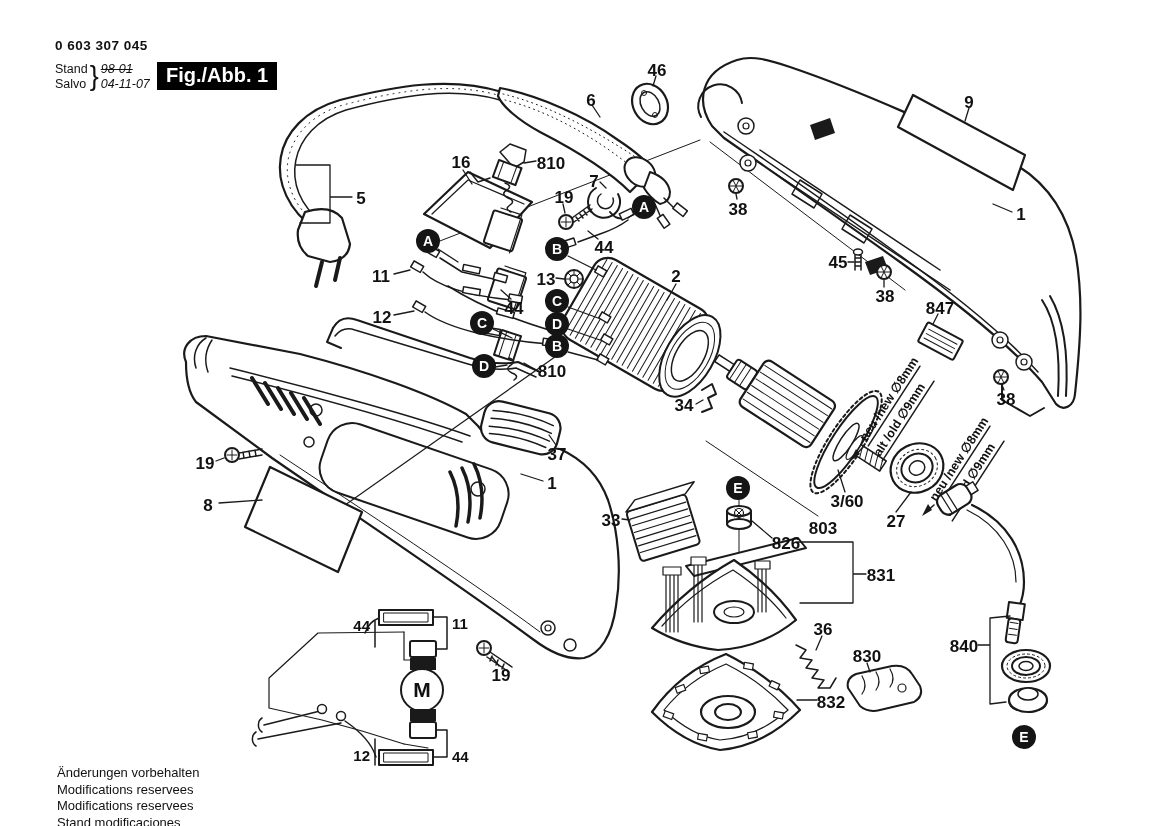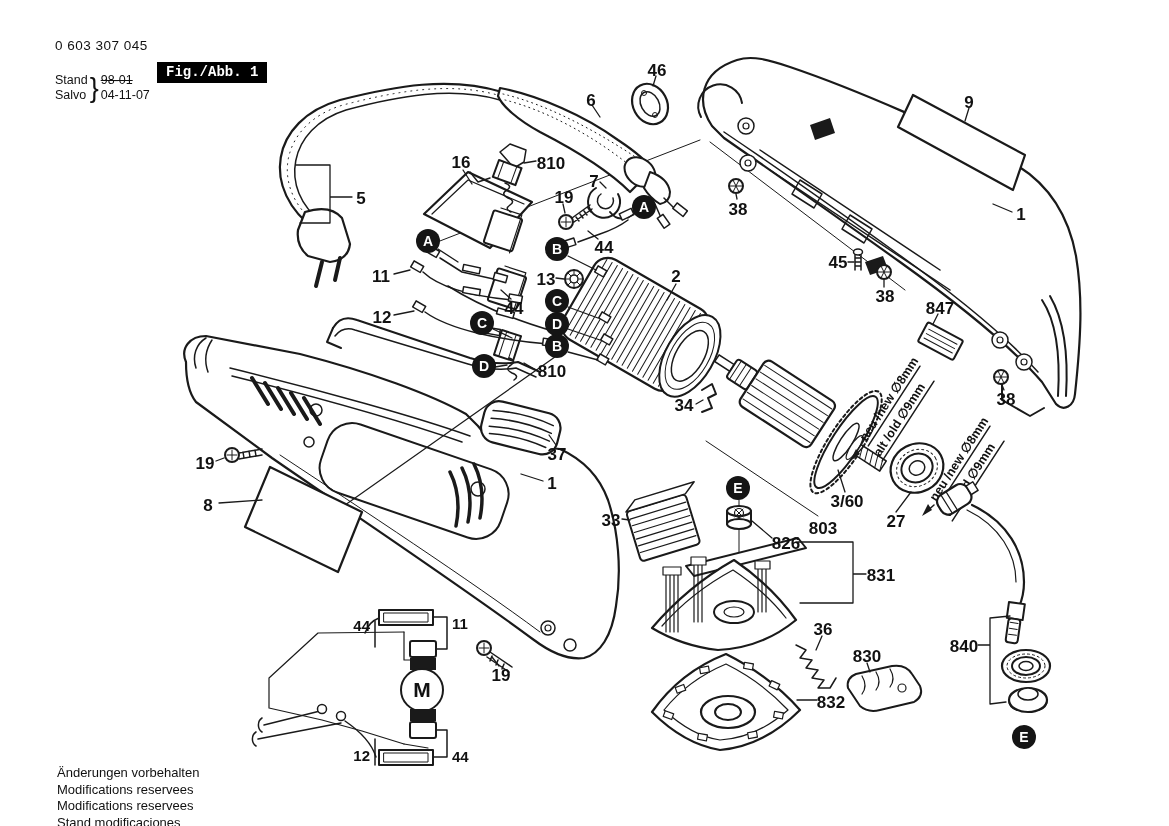--- a/index.html
+++ b/index.html
@@ -18,28 +18,28 @@
   .fb {fill:#1a1a1a;stroke:none;}
   .ldr{stroke:#1a1a1a;stroke-width:1.3;fill:none;stroke-linecap:round;}
   .lbl{font:bold 17px "Liberation Sans",sans-serif;fill:#111;text-anchor:middle;}
   .clbl{font:bold 15px "Liberation Sans",sans-serif;fill:#111;}
   .note{font:bold 12.5px "Liberation Sans",sans-serif;fill:#111;}
   .mk circle{fill:#151515;}
   .mk text{font:bold 14px "Liberation Sans",sans-serif;fill:#fff;text-anchor:middle;}
   .mtxt{font:bold 21px "Liberation Sans",sans-serif;fill:#111;text-anchor:middle;}
   
   .hdr{position:absolute;left:55px;top:38px;font-size:13.5px;}
-  .hdr .pn{letter-spacing:.5px;}
-  .si{position:absolute;left:55px;top:61px;display:flex;align-items:flex-start;font-size:12.5px;margin-top:12px;}
+  .hdr .pn{letter-spacing:.5px;font-weight:bold;}
+  .si{position:absolute;left:55px;top:61px;display:flex;align-items:center;font-size:12.5px;}
   .sicol{display:flex;flex-direction:column;line-height:15px;}
   .brace{font-size:27px;font-weight:400;margin:0 2px 0 2px;transform:scaleY(1.05);}
-  .dates{display:flex;flex-direction:column;line-height:15px;}
+  .dates{display:flex;flex-direction:column;line-height:15px;font-style:italic;}
   .struck{text-decoration:line-through;}
   .figbox{position:absolute;left:157px;top:62px;background:#000;color:#fff;
-          font-weight:bold;font-size:14px;padding:2px 9px 3px 9px;font-family:Liberation Mono, monospace;}
+          font-weight:bold;font-size:20px;padding:2px 9px 3px 9px;}
   .ftr{position:absolute;left:57px;top:719px;font-size:13px;line-height:16.5px;margin-top:46px;}
 </style>
 </head>
 <body>
 
 <div class="page">
 
 <svg width="1169" height="826" viewBox="0 0 1169 826">
 
   <g>

